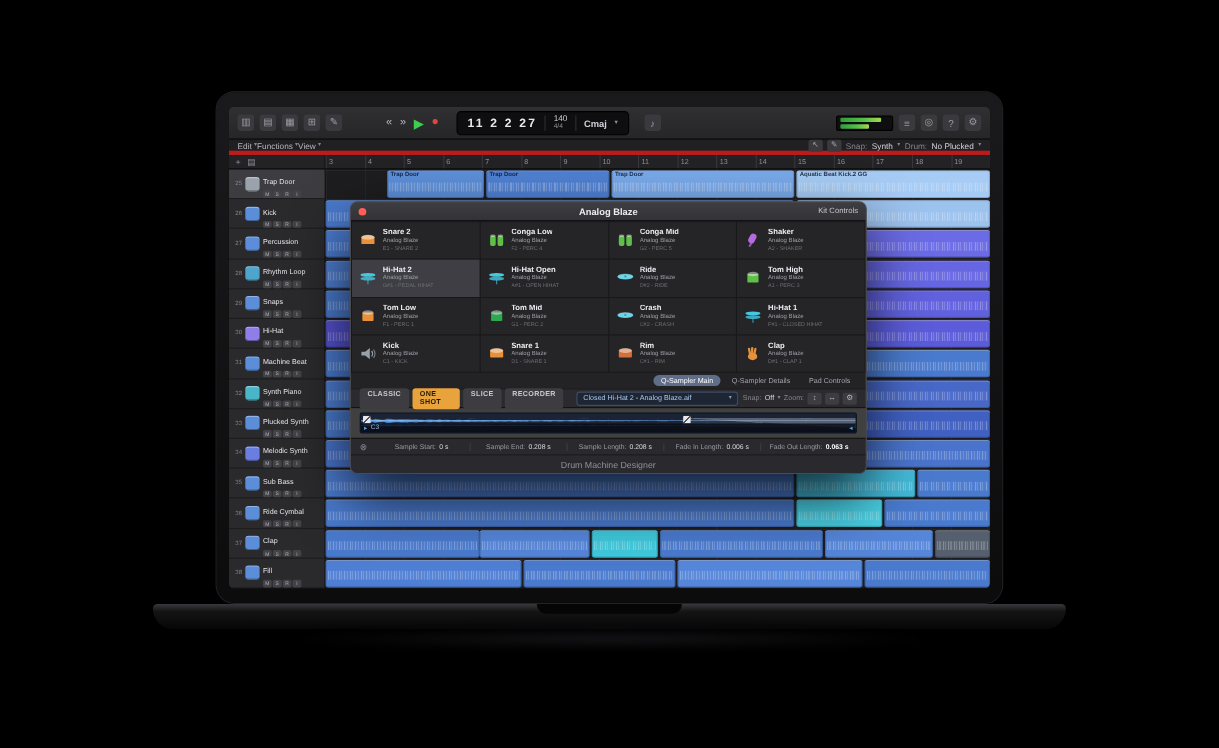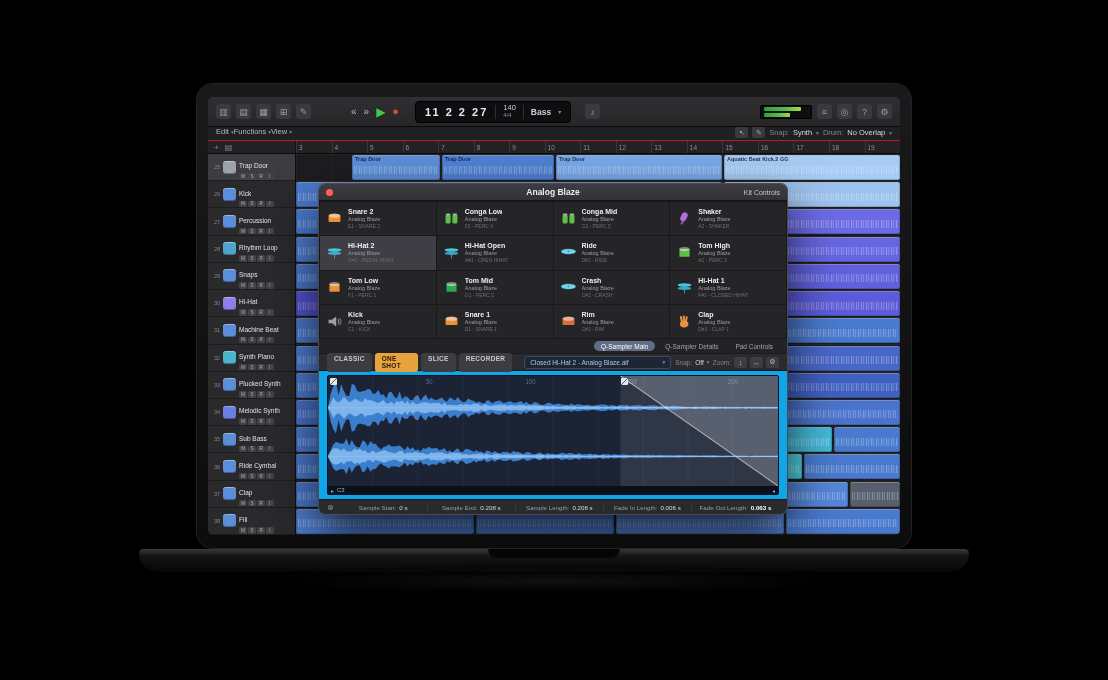--- a/index.html
+++ b/index.html
@@ -25,21 +25,21 @@
 .lcd-tempo{color:#cfcfd6;font-size:7.5px;font-weight:normal}
 .lcd-sig{color:#8d8d96;font-size:6px}
 .lcd-key{color:#cfcfd6;font-size:8.5px;font-weight:bold}
 .lcd-chev{color:#8d8d96;font-size:6px}
 .pill{margin-left:8px}
 .tb-right{margin-left:auto;display:flex;align-items:center;gap:5px}
 .meter{width:52px;height:14px;background:#0e0e10;border-radius:2px;display:flex;flex-direction:column;justify-content:center;gap:2px;padding:0 3px;border:1px solid #000}
 .meter i{display:block;height:4px;border-radius:1px;background:linear-gradient(90deg,#2f9e3a,#55c24a 60%,#a8d84a)}
 .meter .m1{width:84%}.meter .m2{width:58%}
 
-.menubar{height:14px;background:#202023;border-bottom:1px solid #b91c1c;display:flex;align-items:flex-start;gap:10px;padding:0 8px;font-size:7.5px;color:#b4b4bc}
+.menubar{height:14px;background:#202023;border-bottom:4px solid #b91c1c;display:flex;align-items:center;gap:10px;padding:0 8px;font-size:7.5px;color:#b4b4bc}
 .menu-item{display:inline-flex;align-items:center;gap:2px}
 .mb-chev{font-size:5.5px;color:#84848c}
 .mb-right{margin-left:auto;display:flex;align-items:center;gap:4px}
 .mb-tool{width:13px;height:11px;background:#3a3a3e;border-radius:2px;display:inline-flex;align-items:center;justify-content:center;font-size:7px;color:#a8a8b0}
 .mb-lab{color:#84848c}
 .mb-val{color:#d4d4da}
 
 .ruler{height:13px;background:#232326;border-bottom:1px solid #0a0a0b;display:flex}
 .ruler-corner{width:88px;flex:none;display:flex;align-items:center;gap:6px;padding:0 6px;color:#8a8a92;font-size:8px;border-right:1px solid #111}
 .ruler-nums{flex:1;display:flex}
@@ -53,21 +53,21 @@
 .t-icon{width:13px;height:13px;border-radius:3px;flex:none;box-shadow:inset 0 1px rgba(255,255,255,.35),inset 0 -1px rgba(0,0,0,.3)}
 .t-body{flex:1;min-width:0}
 .t-name{font-size:6.5px;color:#e2e2e8;line-height:7px;white-space:nowrap;overflow:hidden}
 .t-btns{display:flex;gap:1px;margin-top:1px}
 .t-btn{width:8px;height:6.5px;background:#424247;border-radius:1.5px;font-size:4.5px;color:#b0b0ba;display:flex;align-items:center;justify-content:center}
 .arrange{flex:1;position:relative;background-color:#1d1d20;background-image:repeating-linear-gradient(90deg,rgba(255,255,255,.035) 0 1px,transparent 1px 35.53px),repeating-linear-gradient(180deg,rgba(255,255,255,.045) 0 1px,transparent 1px 27.214px)}
 .region{position:absolute;height:25px;border-radius:2.5px;box-shadow:inset 0 1px rgba(255,255,255,.3),inset 0 0 0 1px rgba(0,0,0,.18)}
 .region::after{content:"";position:absolute;left:2px;right:2px;top:58%;height:8px;transform:translateY(-50%);opacity:.5;background:repeating-linear-gradient(90deg,rgba(255,255,255,.55) 0 1px,rgba(255,255,255,.12) 1px 2px,rgba(255,255,255,.4) 2px 3px,rgba(255,255,255,.08) 3px 5px)}
 .region-label{position:relative;z-index:1;font-size:5.5px;font-weight:bold;color:rgba(12,24,52,.85);padding:1px 3px;white-space:nowrap;overflow:hidden}
 
-.dmd{position:absolute;left:110px;top:86px;width:470px;height:332px;background:#0ea5e9;border-radius:7px;border:1px solid #4a4a50;box-shadow:0 22px 50px rgba(0,0,0,.75);display:flex;flex-direction:column;overflow:hidden;z-index:10}
+.dmd{position:absolute;left:110px;top:86px;width:470px;height:248px;background:#404040;border-radius:7px;border:1px solid #4a4a50;box-shadow:0 22px 50px rgba(0,0,0,.75);display:flex;flex-direction:column;overflow:hidden;z-index:10}
 .dmd-title{height:17px;flex:none;background:linear-gradient(#3e3e42,#333337);border-bottom:1px solid #121214;display:flex;align-items:center;padding:0 7px;position:relative}
 .dot{width:7px;height:7px;border-radius:50%;background:#ff5f57;flex:none}
 .dmd-title-text{position:absolute;left:0;right:0;text-align:center;font-size:8.5px;font-weight:bold;color:#ececf2}
 .kitctl{margin-left:auto;font-size:7px;color:#c4c4cc;position:relative;z-index:1}
 .dmd-pads{height:138px;flex:none;display:grid;grid-template-columns:repeat(4,1fr);grid-template-rows:repeat(4,1fr);gap:1px;background:#18181a;padding:1px}
 .pad{background:#252528;display:flex;align-items:center;gap:5px;padding:0 6px;min-width:0}
 .pad.selected{background:#3e3e44}
 .pad-icon{width:17px;height:17px;flex:none}
 .pad-text{min-width:0;display:block}
 .pad-name{display:block;font-size:7px;font-weight:bold;color:#ececf2;line-height:8px;white-space:nowrap;overflow:hidden}
@@ -123,21 +123,21 @@
           <span class="tp-btn rec">●</span>
         </div>
         <div class="lcd">
           <span class="lcd-pos">11 2 2 27</span>
           <span class="lcd-div"></span>
           <span class="lcd-stack">
             <span class="lcd-tempo">140</span>
             <span class="lcd-sig">4/4</span>
           </span>
           <span class="lcd-div"></span>
-          <span class="lcd-key">Bass</span>
+          <span class="lcd-key">Cmaj</span>
           <span class="lcd-chev">▾</span>
         </div>
         <span class="tb-icon pill">♪</span>
         <div class="tb-right">
           <div class="meter">
               <i class="m1"></i>
               <i class="m2"></i>
             </div>
           <span class="tb-icon">≡</span>
           <span class="tb-icon">◎</span>
@@ -148,21 +148,21 @@
 
       <div class="menubar">
         <div class="menu-group"><span class="menu-item">Edit<span class="mb-chev">▾</span></span><span class="menu-item">Functions<span class="mb-chev">▾</span></span><span class="menu-item">View<span class="mb-chev">▾</span></span></div>
         <div class="mb-right">
           <span class="mb-tool">↖</span>
           <span class="mb-tool">✎</span>
           <span class="mb-lab">Snap:</span>
           <span class="mb-val">Synth</span>
           <span class="mb-chev">▾</span>
           <span class="mb-lab">Drum:</span>
-          <span class="mb-val">No Overlap</span>
+          <span class="mb-val">No Plucked</span>
           <span class="mb-chev">▾</span>
         </div>
       </div>
 
       <div class="ruler">
         <div class="ruler-corner">
           <span>+</span>
           <span>▤</span>
         </div>
         <div class="ruler-nums">
@@ -657,20 +657,23 @@
               <span class="p-item">
                 <span class="p-lab">Fade In Length:</span>
                 <span class="p-val">0.006 s</span>
               </span>
               <span class="p-item bold">
                 <span class="p-lab">Fade Out Length:</span>
                 <span class="p-val">0.063 s</span>
               </span>
             </div>
         </div>
+        <div class="dmd-footer">
+          <span>Drum Machine Designer</span>
+        </div>
       </div>
 
     </div>
   </div>
   <div class="base">
       <div class="notch"></div>
     </div>
   <div class="floor"></div>
 </div>
 

